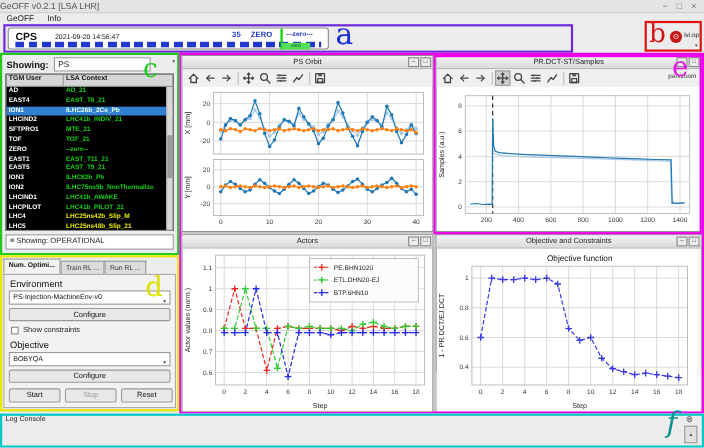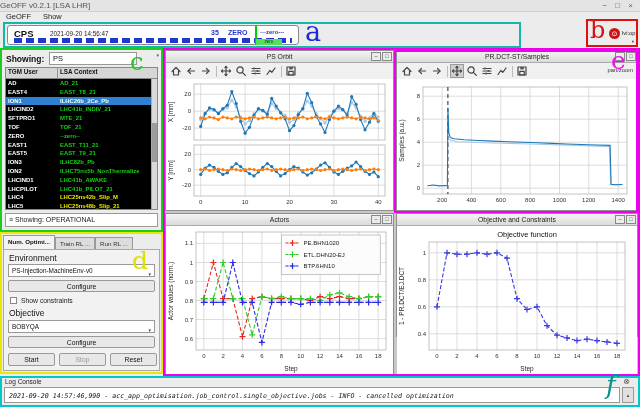--- a/index.html
+++ b/index.html
@@ -12,21 +12,21 @@
             border-bottom:1px solid #cfcfcf;font-size:8px;color:#555;text-align:left;line-height:12px;}
   #win-controls{position:absolute;right:4px;top:0;font-size:8px;color:#666;letter-spacing:3px;}
   #menubar{position:absolute;left:0;top:12px;width:640px;height:10px;font-size:7.5px;color:#222;}
   .menu-item{display:inline-block;padding:0 6px;line-height:10px;}
 
   
   .ann-box{position:absolute;pointer-events:none;}
   .ann-letter{position:absolute;font-family:"DejaVu Serif",serif;z-index:30;line-height:1;pointer-events:none;}
 
   
-  #box-a{left:3px;top:22px;width:518px;height:26px;border:2px solid #14b8a6;}
+  #box-a{left:3px;top:22px;width:518px;height:26px;border:2px solid #6d28d9;}
   #timing-bar{position:absolute;left:2px;top:1px;width:292px;height:20px;background:#fff;
               border:1px solid #8a8a8a;border-radius:3px;}
   #tb-cps{position:absolute;left:6px;top:2px;font-size:9.5px;font-weight:bold;color:#111;}
   #tb-datetime{position:absolute;left:42px;top:4px;font-size:6.3px;color:#222;}
   #tb-beam{position:absolute;left:203px;top:3px;font-size:7px;font-weight:bold;color:#2238cc;}
   #tb-user{position:absolute;left:220px;top:3px;font-size:7px;font-weight:bold;color:#2238cc;}
   #tb-cycle{position:absolute;left:252px;top:3px;font-size:6px;font-weight:bold;color:#2238cc;}
   #tb-dashes{position:absolute;left:6px;top:12px;width:278px;height:5px;
              background:repeating-linear-gradient(90deg,#2238cc 0 8px,transparent 8px 12px);}
   #tb-vline{position:absolute;left:247px;top:0;width:2px;height:19px;background:#00d000;}
@@ -121,21 +121,21 @@
 </head>
 <body>
 
 <div id="app">
 
   <div id="titlebar">
     <span>GeOFF v0.2.1 [LSA LHR]</span>
     <span id="win-controls">− □ ×</span>
   </div>
 
-  <div id="menubar"><span class="menu-item">GeOFF</span><span class="menu-item">Show</span></div>
+  <div id="menubar"><span class="menu-item">GeOFF</span><span class="menu-item">Info</span></div>
 
   <div id="box-a" class="ann-box">
     <div id="timing-bar" style="pointer-events:auto">
       <span id="tb-cps">CPS</span>
       <span id="tb-datetime">2021-09-20 14:56:47</span>
       <span id="tb-beam">35</span>
       <span id="tb-user">ZERO</span>
       <span id="tb-cycle">---zero---</span>
       <div id="tb-dashes"></div>
       <div id="tb-vline"></div>
@@ -863,20 +863,17 @@
         </div>
     </div>
 
     <div id="dct-outline"></div>
     <span id="ann-e" class="ann-letter">e</span>
   </div>
 
   <div id="box-f" class="ann-box">
     <span id="log-title">Log Console</span>
     <span id="log-close" style="pointer-events:auto">⊗</span>
-    <div id="log-box" style="pointer-events:auto">
-      <span id="log-text">2021-09-20 14:57:46,990 - acc_app_optimisation.job_control.single_objective.jobs - INFO - cancelled optimization</span>
-    </div>
     <div id="log-scroll" style="pointer-events:auto">▴</div>
     <span id="ann-f" class="ann-letter">f</span>
   </div>
 
 </div>
 
 </body></html>

